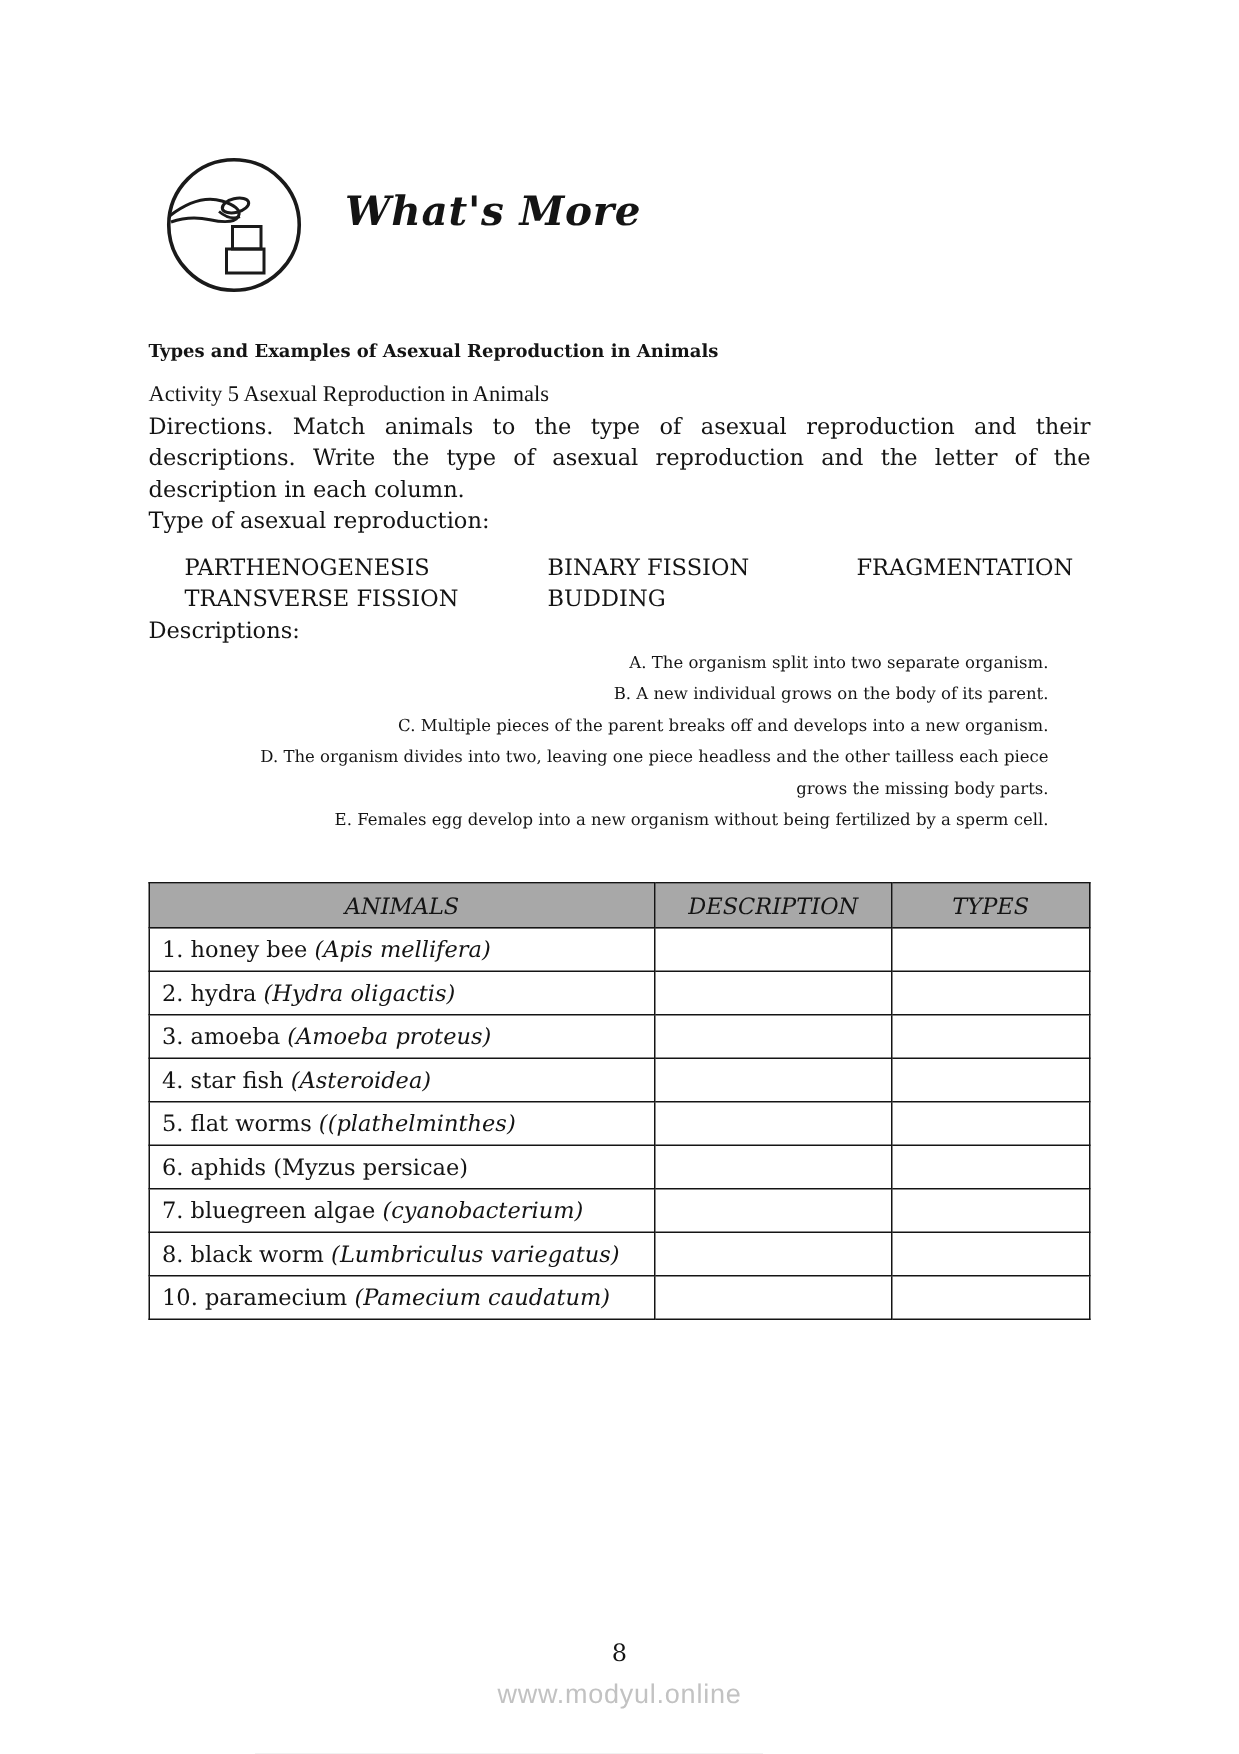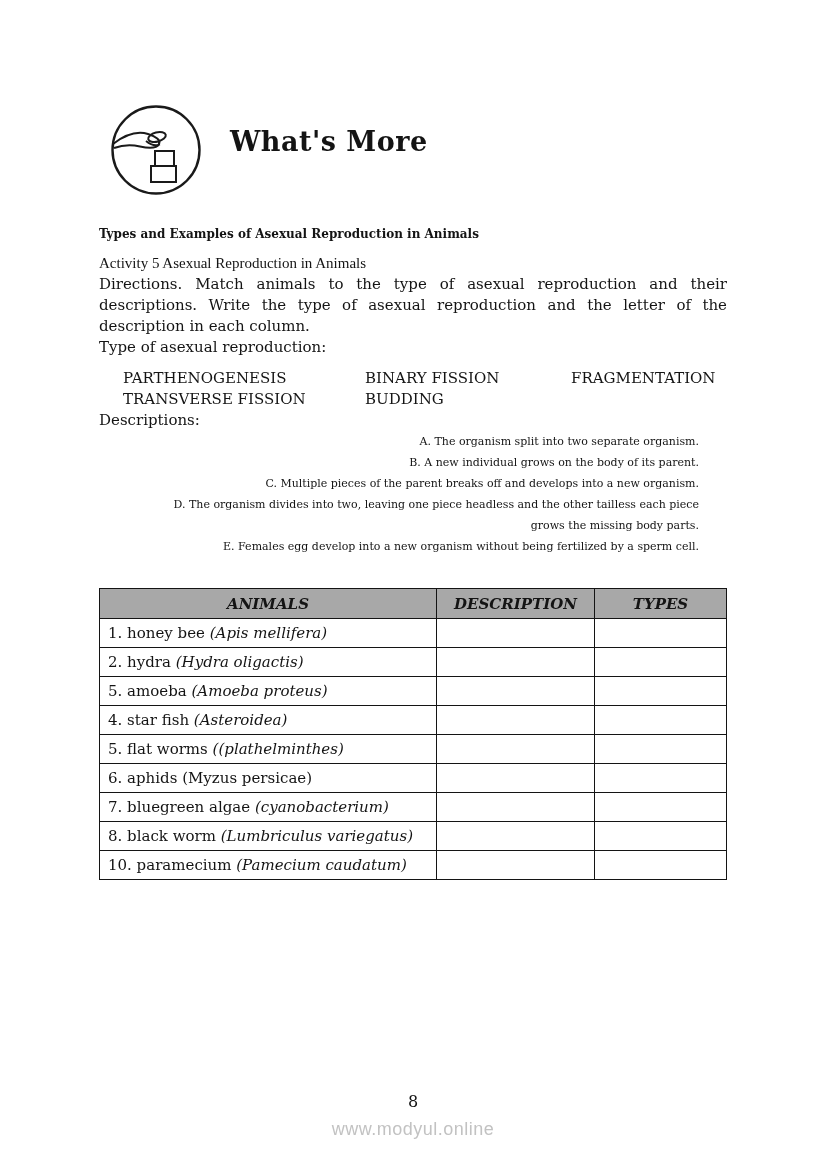--- a/index.html
+++ b/index.html
@@ -17,20 +17,21 @@
   .banner {
     display: flex;
     align-items: center;
     gap: 28px;
     padding: 104px 0 0 110px;
   }
   .icon-wrap { width: 92px; height: 92px; flex: 0 0 auto; }
   .banner-title {
     font-size: 27px;
     font-weight: bold;
+    font-style: italic;
     letter-spacing: 0.5px;
     padding-bottom: 18px;
   }
   .content { padding: 0 99px; }
   .section-heading {
     margin-top: 31px;
     font-size: 12px;
     font-weight: bold;
   }
   .para { font-size: 15px; line-height: 21px; }
@@ -64,21 +65,21 @@
     width: 627px;
     table-layout: fixed;
     font-size: 15px;
   }
   .match-table th, .match-table td {
     border: 1px solid #141414;
     vertical-align: middle;
   }
   .match-table th {
     background: #a8a8a8;
-    font-weight: bold;
+    font-weight: normal;
     font-style: italic;
     text-align: center;
     height: 30px;
   }
   .match-table td {
     height: 29px;
     padding: 2px 4px 2px 8px;
   }
   .sci { font-style: italic; }
   .page-number {
@@ -164,21 +165,21 @@
           <td><span>1. honey bee</span> <span class="sci">(Apis mellifera)</span></td>
           <td></td>
           <td></td>
         </tr>
         <tr>
           <td><span>2. hydra</span> <span class="sci">(Hydra oligactis)</span></td>
           <td></td>
           <td></td>
         </tr>
         <tr>
-          <td><span>5. amoeba</span> <span class="sci">(Amoeba proteus)</span></td>
+          <td><span>3. amoeba</span> <span class="sci">(Amoeba proteus)</span></td>
           <td></td>
           <td></td>
         </tr>
         <tr>
           <td><span>4. star fish</span> <span class="sci">(Asteroidea)</span></td>
           <td></td>
           <td></td>
         </tr>
         <tr>
           <td><span>5. flat worms</span> <span class="sci">((plathelminthes)</span></td>

